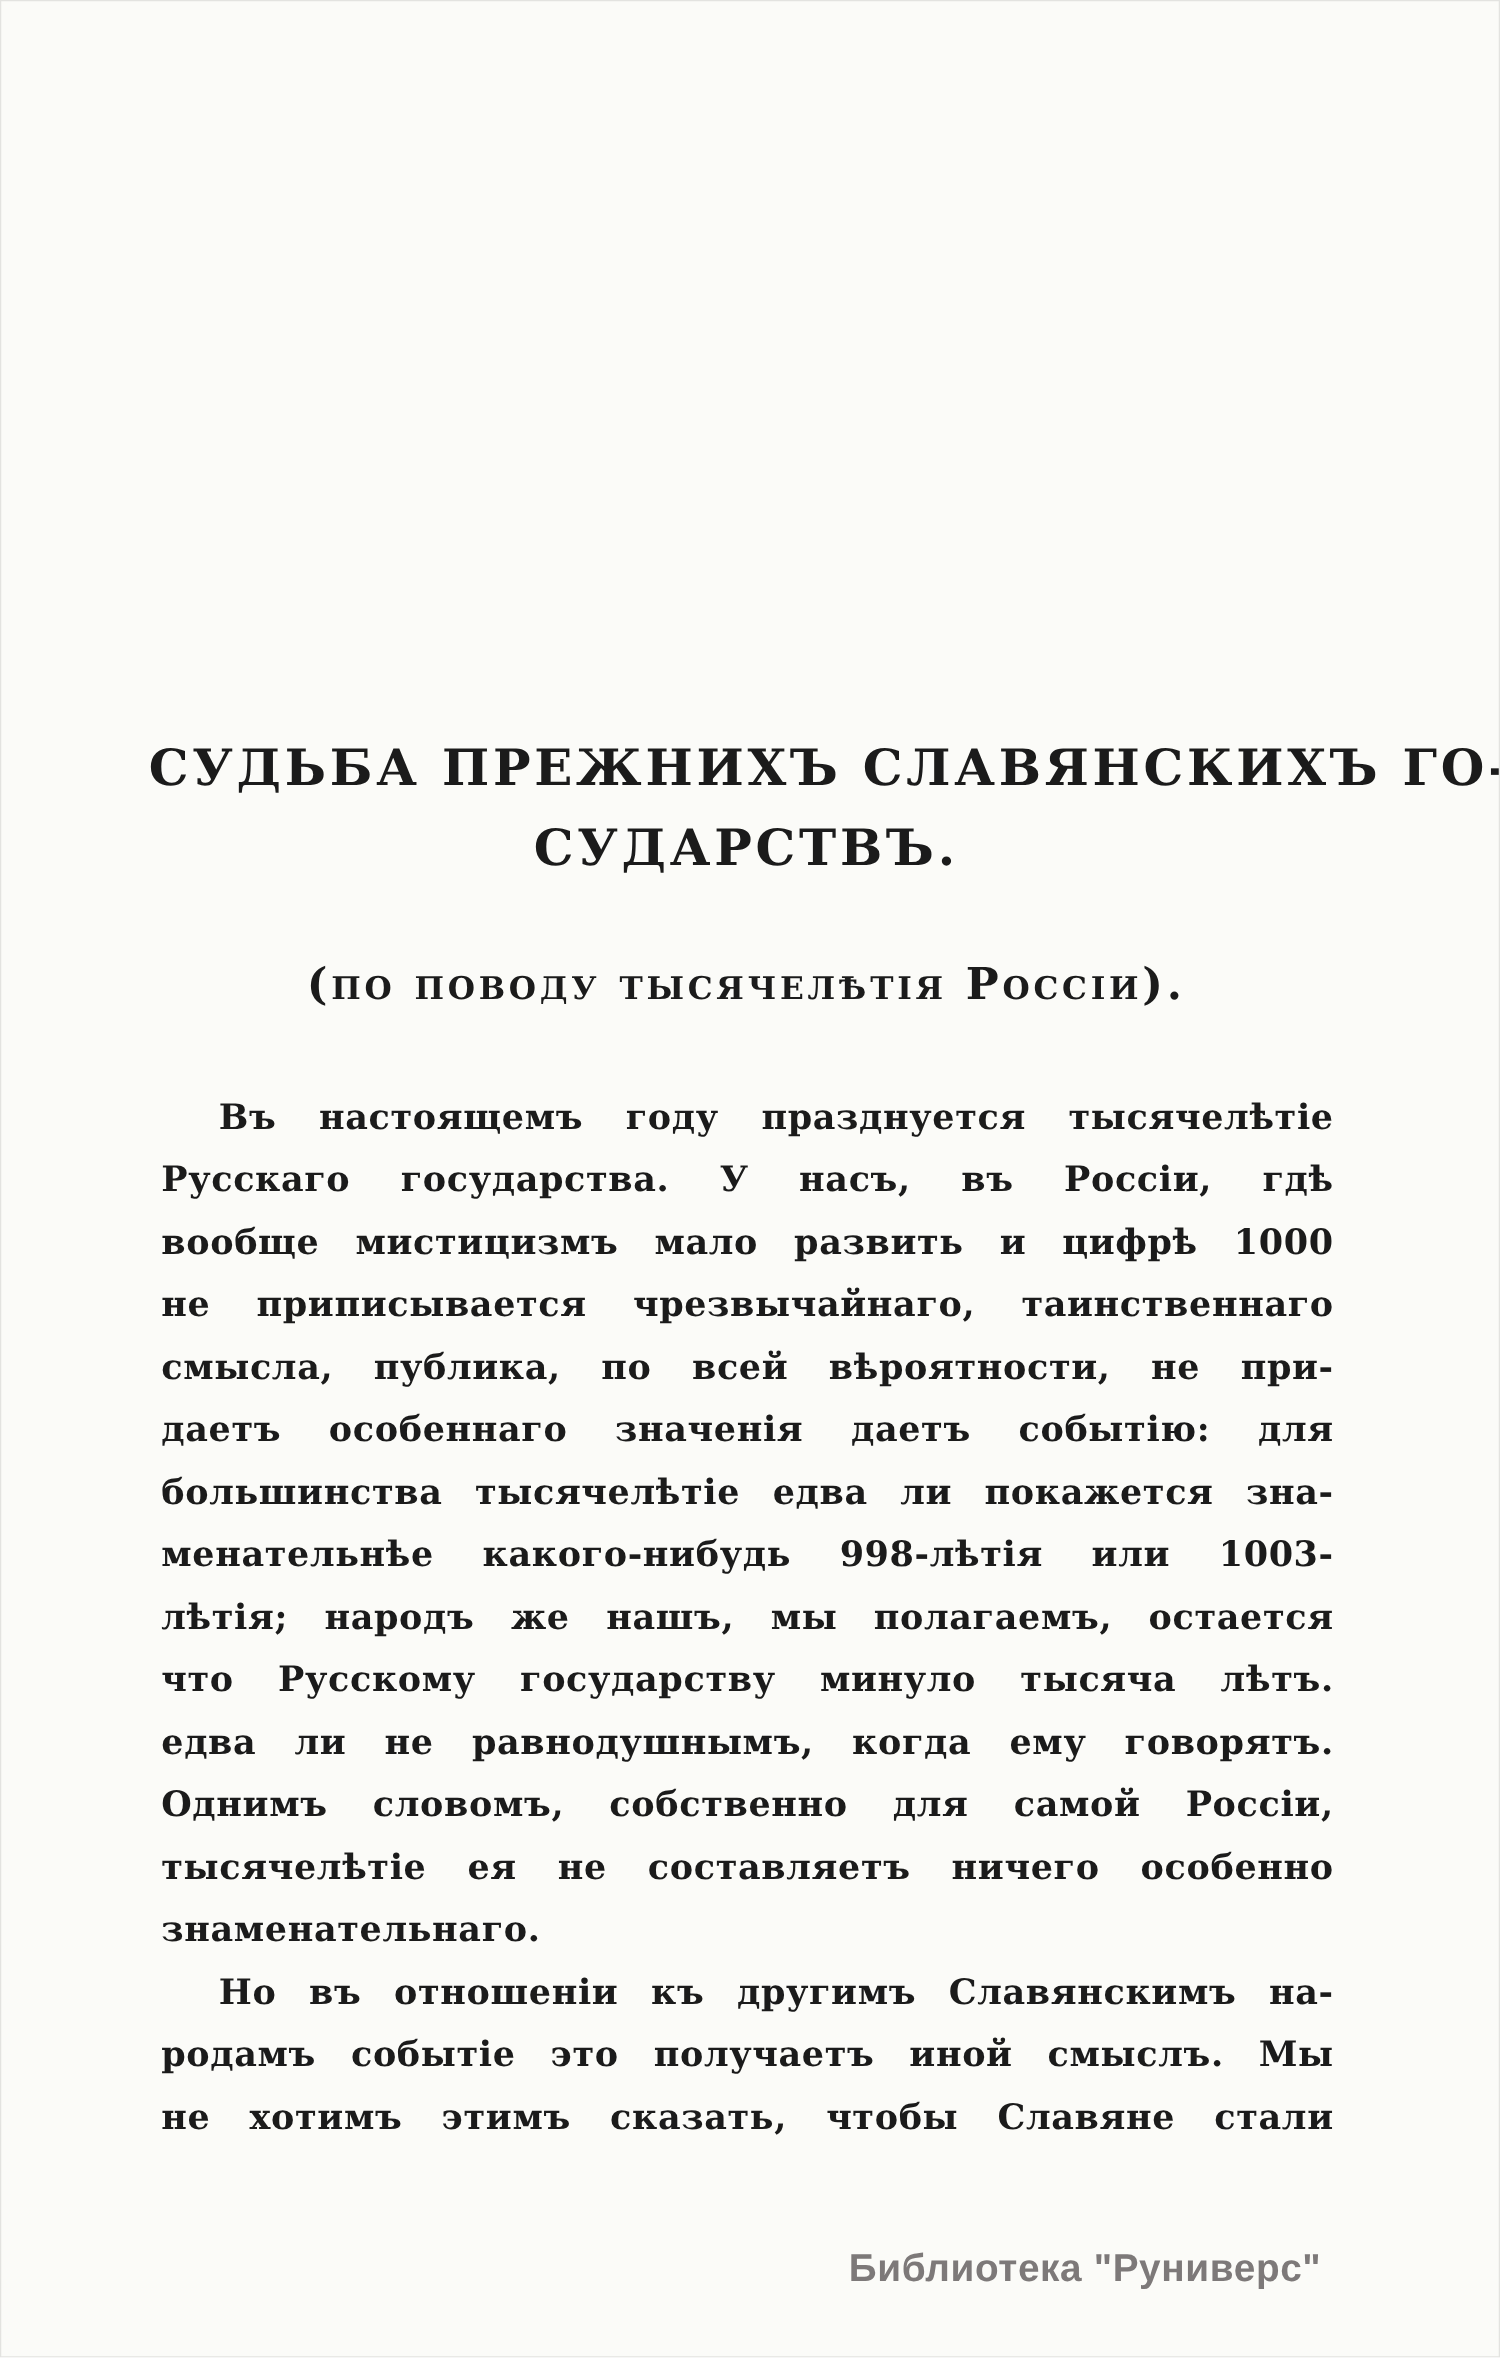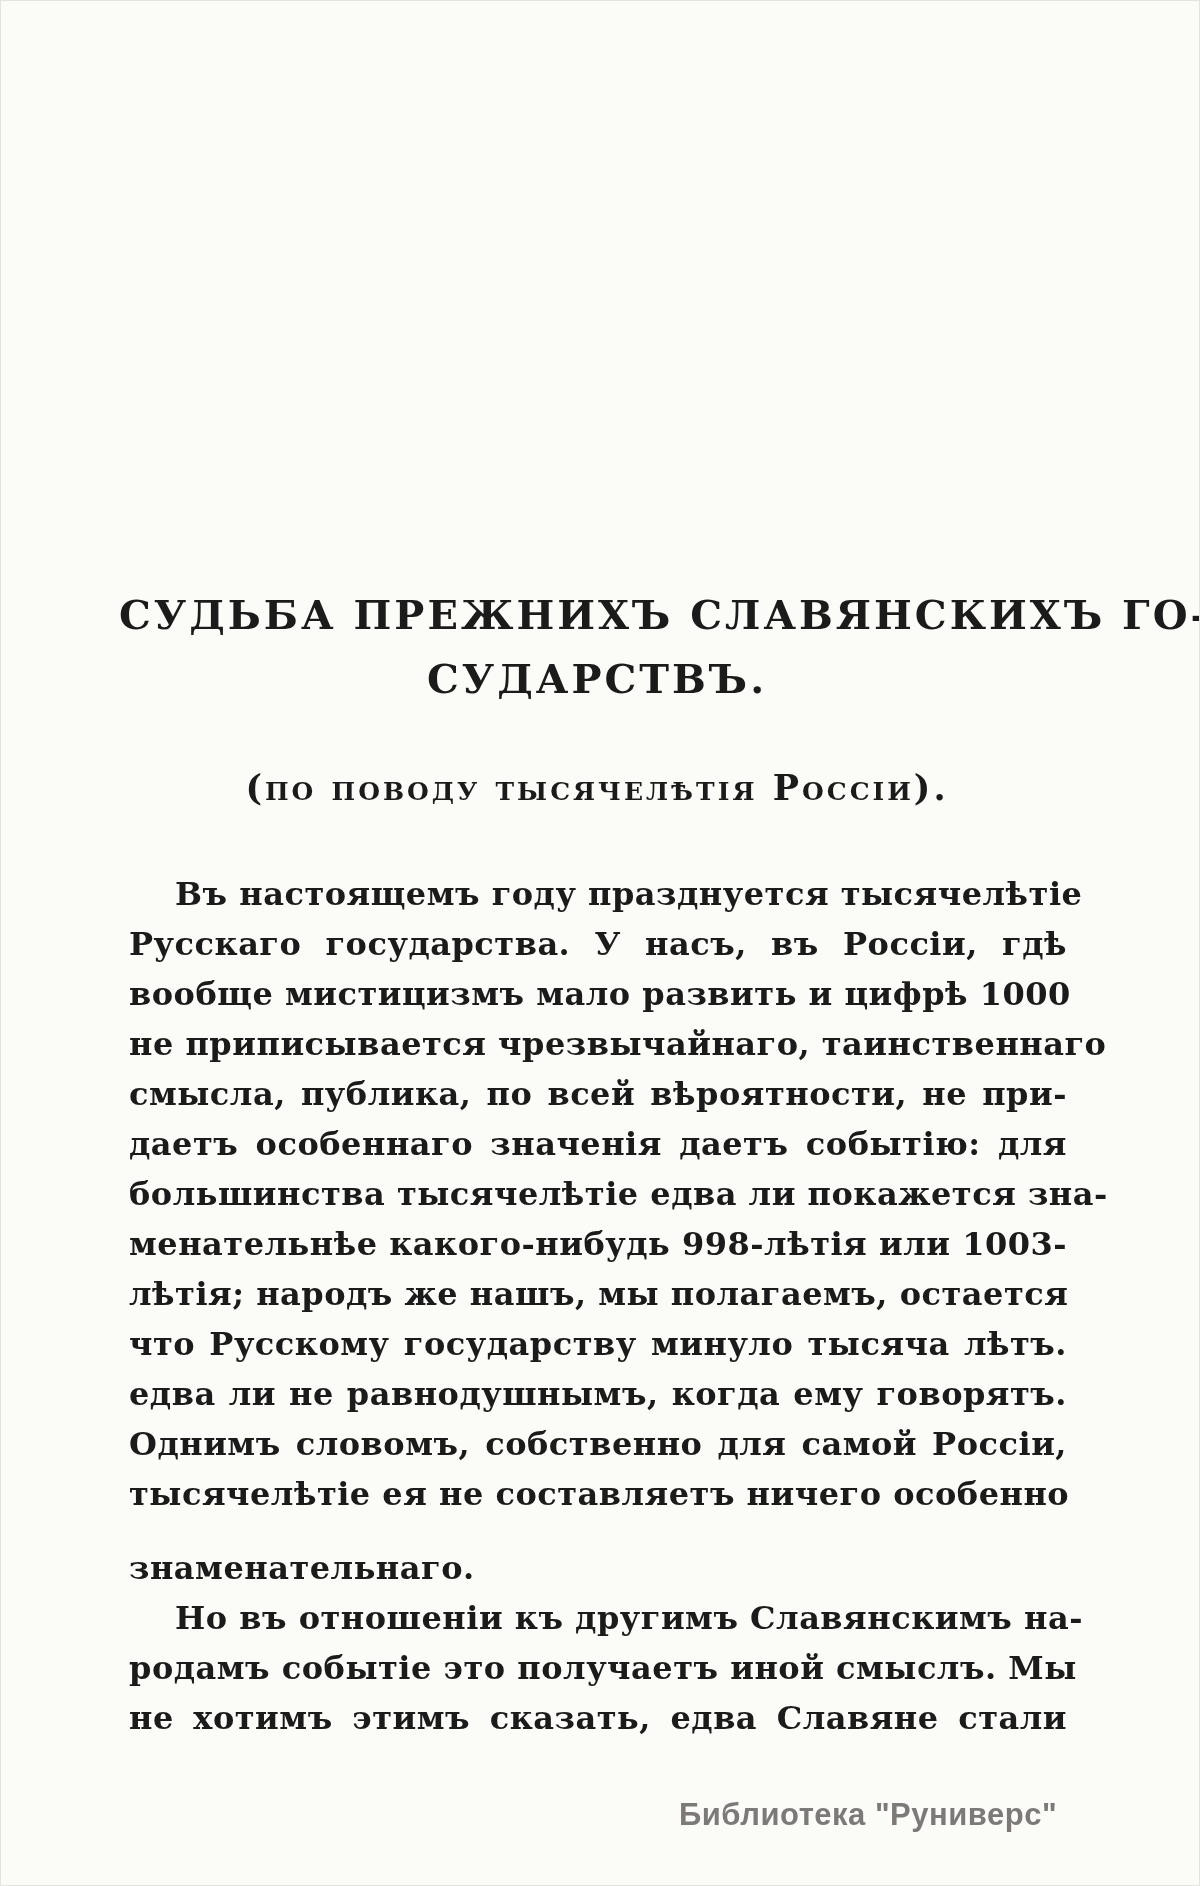--- a/index.html
+++ b/index.html
@@ -41,38 +41,37 @@
     font-weight: bold;
     font-size: 35px;
     letter-spacing: 3px;
     white-space: nowrap;
   }
   .body-text {
     position: absolute;
     top: 868px;
     left: 128px;
     width: 938px;
-    font-size: 32px;
+    font-size: 28px;
     font-weight: bold;
     letter-spacing: 0.5px;
   }
   .line {
     height: 50px;
     line-height: 50px;
     text-align: justify;
     text-align-last: justify;
     white-space: nowrap; 
   }
   .line.indent {
     padding-left: 46px;
   }
   .line.no-justify {
     text-align: left;
     text-align-last: left;
-    margin-top: 24px;
   }
   .watermark {
     position: absolute;
     top: 1796px;
     left: 678px;
     font-family: "Liberation Sans", sans-serif;
     font-weight: bold;
     font-size: 31px;
     letter-spacing: 0.5px;
     white-space: nowrap;
@@ -103,19 +102,19 @@
         <div class="line">лѣтія; народъ же нашъ, мы полагаемъ, остается</div>
         <div class="line">что Русскому государству минуло тысяча лѣтъ.</div>
         <div class="line">едва ли не равнодушнымъ, когда ему говорятъ.</div>
         <div class="line">Однимъ словомъ, собственно для самой Россіи,</div>
         <div class="line">тысячелѣтіе ея не составляетъ ничего особенно</div>
         <div class="line no-justify">знаменательнаго.</div>
       </div>
       <div>
         <div class="line indent">Но въ отношеніи къ другимъ Славянскимъ на-</div>
         <div class="line">родамъ событіе это получаетъ иной смыслъ. Мы</div>
-        <div class="line">не хотимъ этимъ сказать, едва Славяне стали</div>
+        <div class="line">не хотимъ этимъ сказать, чтобы Славяне стали</div>
       </div>
     </div>
 
   <div class="watermark" style="color: rgb(125, 121, 121);">Библиотека "Руниверс"</div>
 
 </div>
 
 </body></html>

